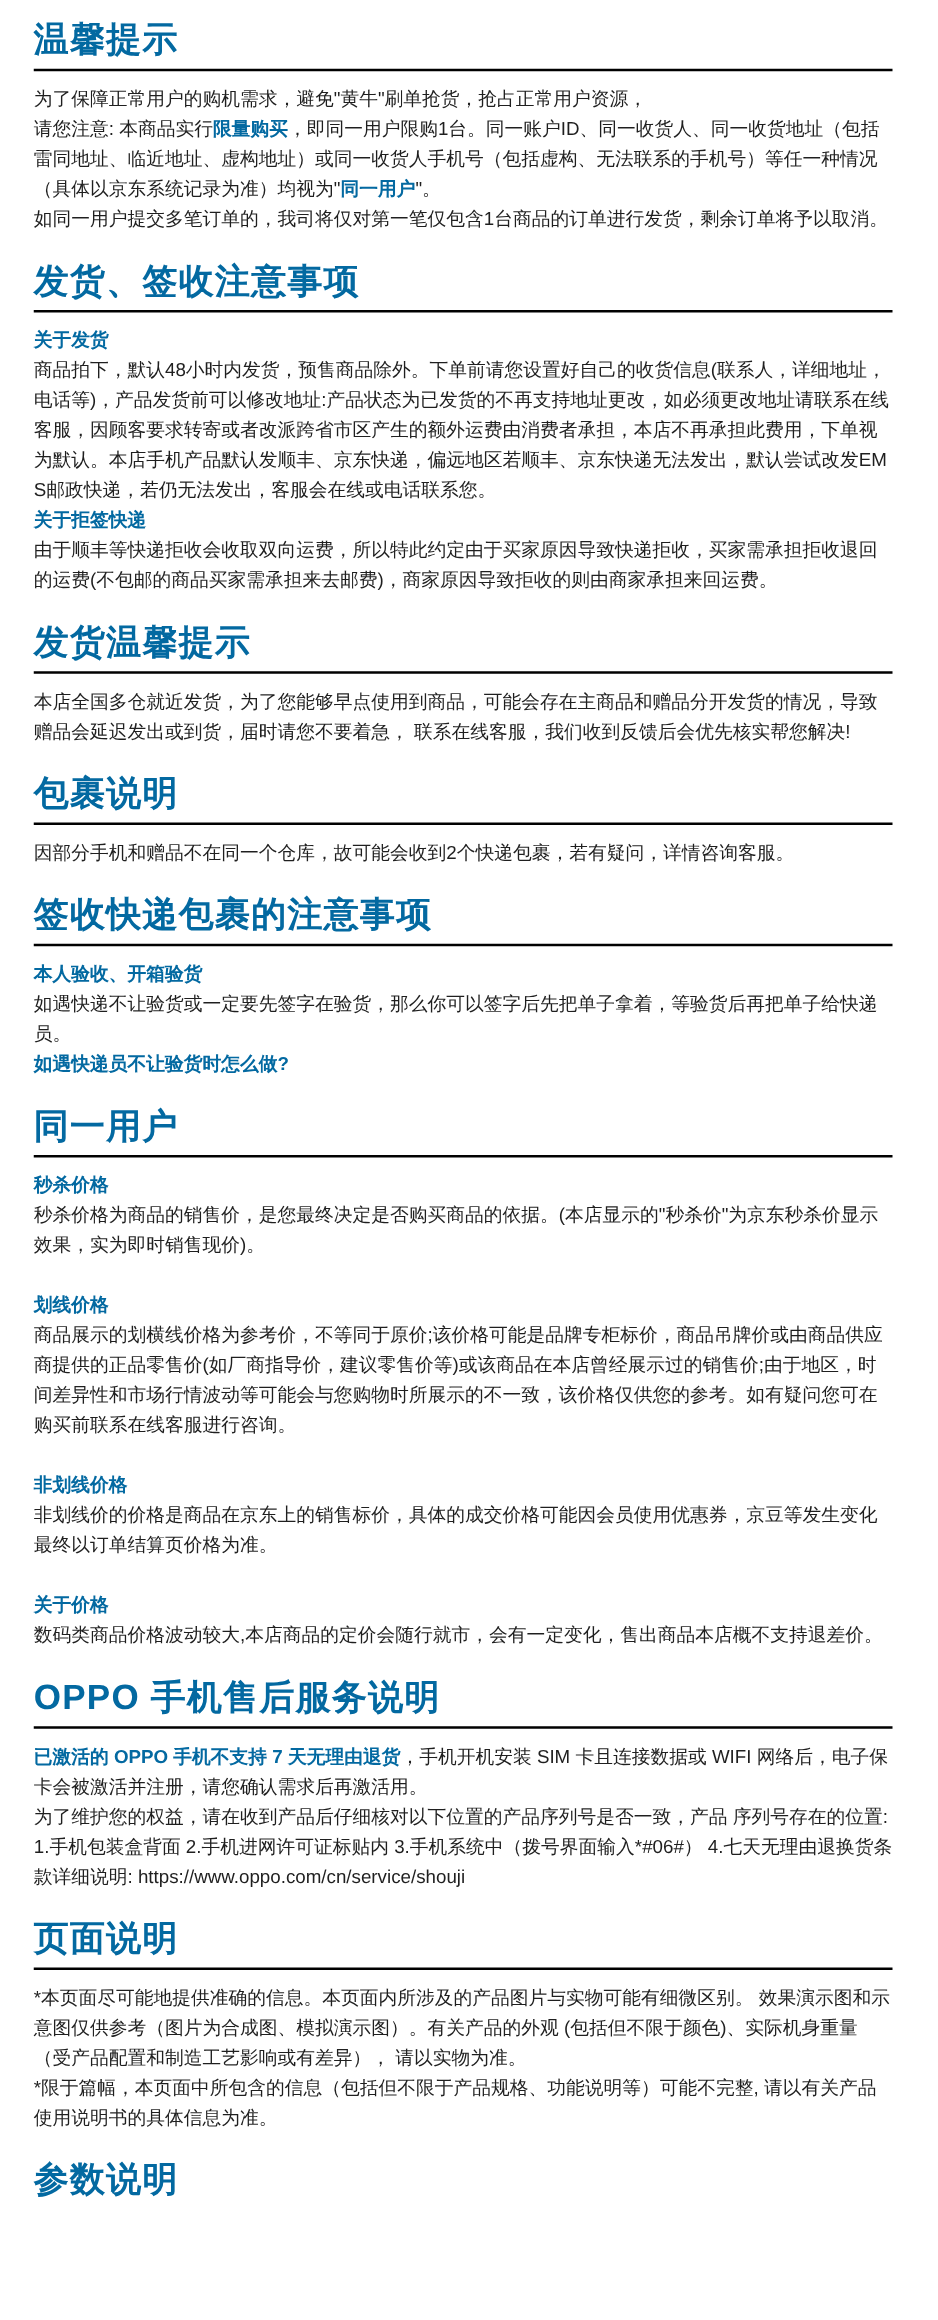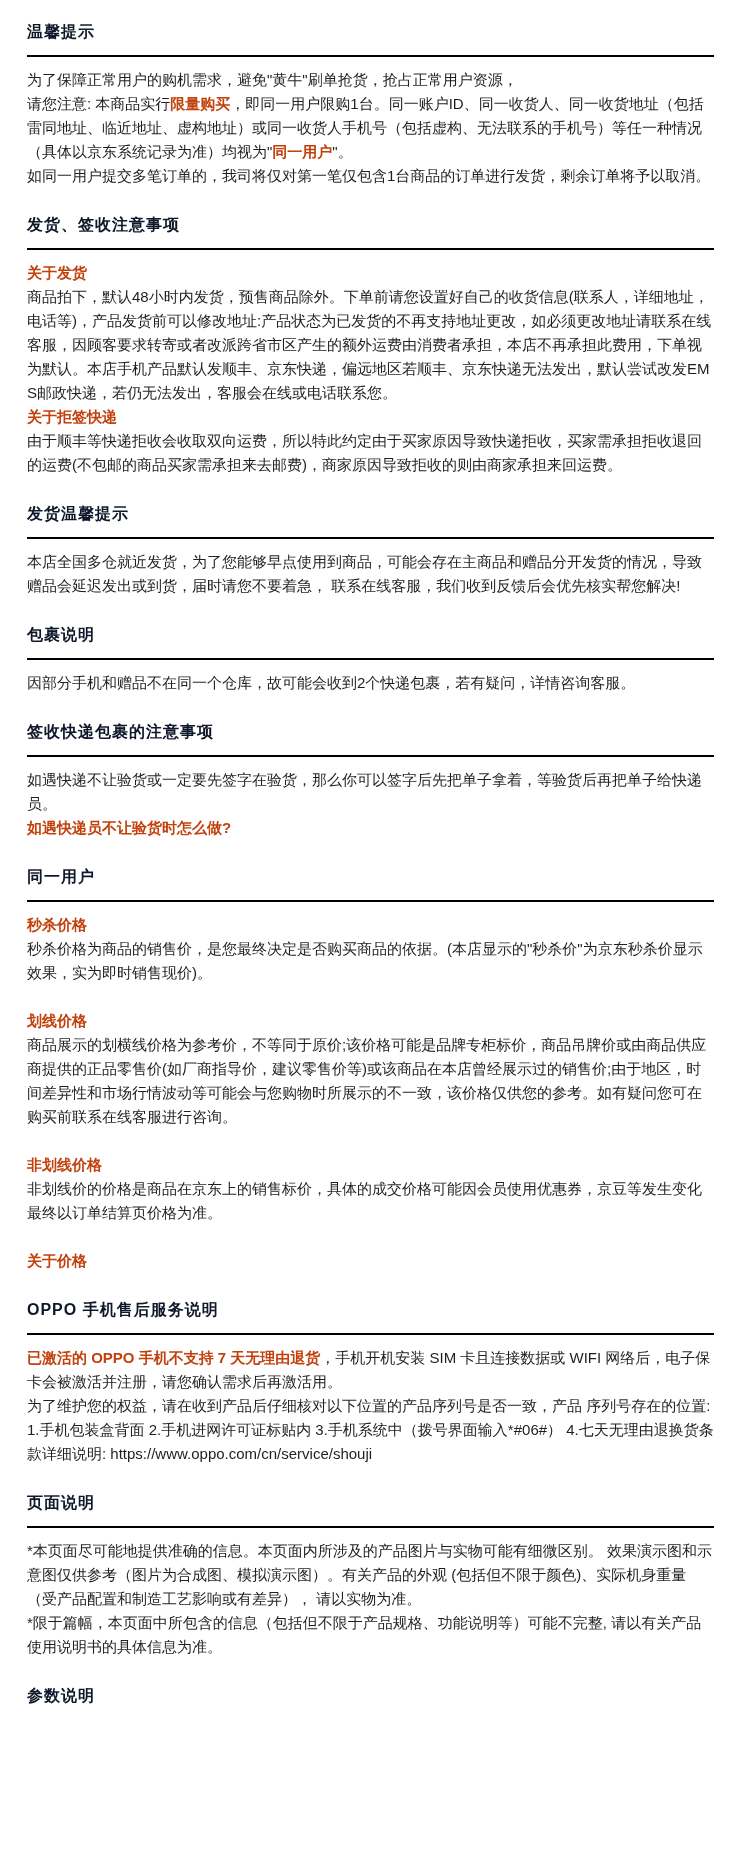--- a/index.html
+++ b/index.html
@@ -1,25 +1,25 @@
 <!DOCTYPE html>
 <html><head>
 <meta charset="utf-8">
 <style>
   html,body{margin:0;padding:0;background:#ffffff;}
   body{width:750px;font-family:"Liberation Sans","DejaVu Sans",sans-serif;color:#1f1f1f;}
   .page{box-sizing:border-box;width:750px;min-height:1856px;padding:12px 36px 30px 27px;background:#fff;}
   section.sec{margin-top:19px;}
   section.sec:first-child{margin-top:2px;}
-  h2.sec-title{margin:0 0 5px 0;font-size:16px;line-height:36px;font-weight:700;color:#0f172a;letter-spacing:1px;}
+  h2.sec-title{margin:0 0 5px 0;font-size:28px;line-height:36px;font-weight:700;color:#0369a1;letter-spacing:1px;}
   .sec-rule{height:0;border-top:2px solid #000;margin:2px 0 11px 0;}
   p.para{margin:0;font-size:15px;line-height:24px;color:#1f1f1f;word-break:break-all;}
   p.para.head{font-weight:700;color:#111;}
   span.run{font-weight:inherit;}
-  span.run.b{font-weight:700;color:#c2410c;}
+  span.run.b{font-weight:700;color:#0369a1;}
   .gap{height:24px;}
 </style>
 </head>
 <body>
 
 <div class="page">
   <main>
       <section class="sec">
         <h2 class="sec-title">温馨提示</h2>
         <div class="sec-rule"></div>
@@ -41,36 +41,38 @@
         <p class="para"><span class="run">本店全国多仓就近发货，为了您能够早点使用到商品，可能会存在主商品和赠品分开发货的情况，导致赠品会延迟发出或到货，届时请您不要着急， 联系在线客服，我们收到反馈后会优先核实帮您解决!</span></p>
       </section>
       <section class="sec">
         <h2 class="sec-title">包裹说明</h2>
         <div class="sec-rule"></div>
         <p class="para"><span class="run">因部分手机和赠品不在同一个仓库，故可能会收到2个快递包裹，若有疑问，详情咨询客服。</span></p>
       </section>
       <section class="sec">
         <h2 class="sec-title">签收快递包裹的注意事项</h2>
         <div class="sec-rule"></div>
+        <p class="para head"><span class="run b">本人验收、开箱验货</span></p>
         <p class="para"><span class="run">如遇快递不让验货或一定要先签字在验货，那么你可以签字后先把单子拿着，等验货后再把单子给快递员。</span></p>
         <p class="para head"><span class="run b">如遇快递员不让验货时怎么做?</span></p>
       </section>
       <section class="sec">
         <h2 class="sec-title">同一用户</h2>
         <div class="sec-rule"></div>
         <p class="para head"><span class="run b">秒杀价格</span></p>
         <p class="para"><span class="run">秒杀价格为商品的销售价，是您最终决定是否购买商品的依据。(本店显示的"秒杀价"为京东秒杀价显示效果，实为即时销售现价)。</span></p>
         <div class="gap"></div>
         <p class="para head"><span class="run b">划线价格</span></p>
         <p class="para"><span class="run">商品展示的划横线价格为参考价，不等同于原价;该价格可能是品牌专柜标价，商品吊牌价或由商品供应商提供的正品零售价(如厂商指导价，建议零售价等)或该商品在本店曾经展示过的销售价;由于地区，时间差异性和市场行情波动等可能会与您购物时所展示的不一致，该价格仅供您的参考。如有疑问您可在购买前联系在线客服进行咨询。</span></p>
         <div class="gap"></div>
         <p class="para head"><span class="run b">非划线价格</span></p>
         <p class="para"><span class="run">非划线价的价格是商品在京东上的销售标价，具体的成交价格可能因会员使用优惠券，京豆等发生变化最终以订单结算页价格为准。</span></p>
         <div class="gap"></div>
         <p class="para head"><span class="run b">关于价格</span></p>
+        <p class="para"><span class="run">数码类商品价格波动较大,本店商品的定价会随行就市，会有一定变化，售出商品本店概不支持退差价。</span></p>
       </section>
       <section class="sec">
         <h2 class="sec-title">OPPO 手机售后服务说明</h2>
         <div class="sec-rule"></div>
         <p class="para"><span class="run b">已激活的 OPPO 手机不支持 7 天无理由退货</span><span class="run">，手机开机安装 SIM 卡且连接数据或 WIFI 网络后，电子保卡会被激活并注册，请您确认需求后再激活用。</span></p>
         <p class="para"><span class="run">为了维护您的权益，请在收到产品后仔细核对以下位置的产品序列号是否一致，产品 序列号存在的位置:</span></p>
         <p class="para"><span class="run">1.手机包装盒背面 2.手机进网许可证标贴内 3.手机系统中（拨号界面输入*#06#） 4.七天无理由退换货条款详细说明: https://www.oppo.com/cn/service/shouji</span></p>
       </section>
       <section class="sec">
         <h2 class="sec-title">页面说明</h2>

